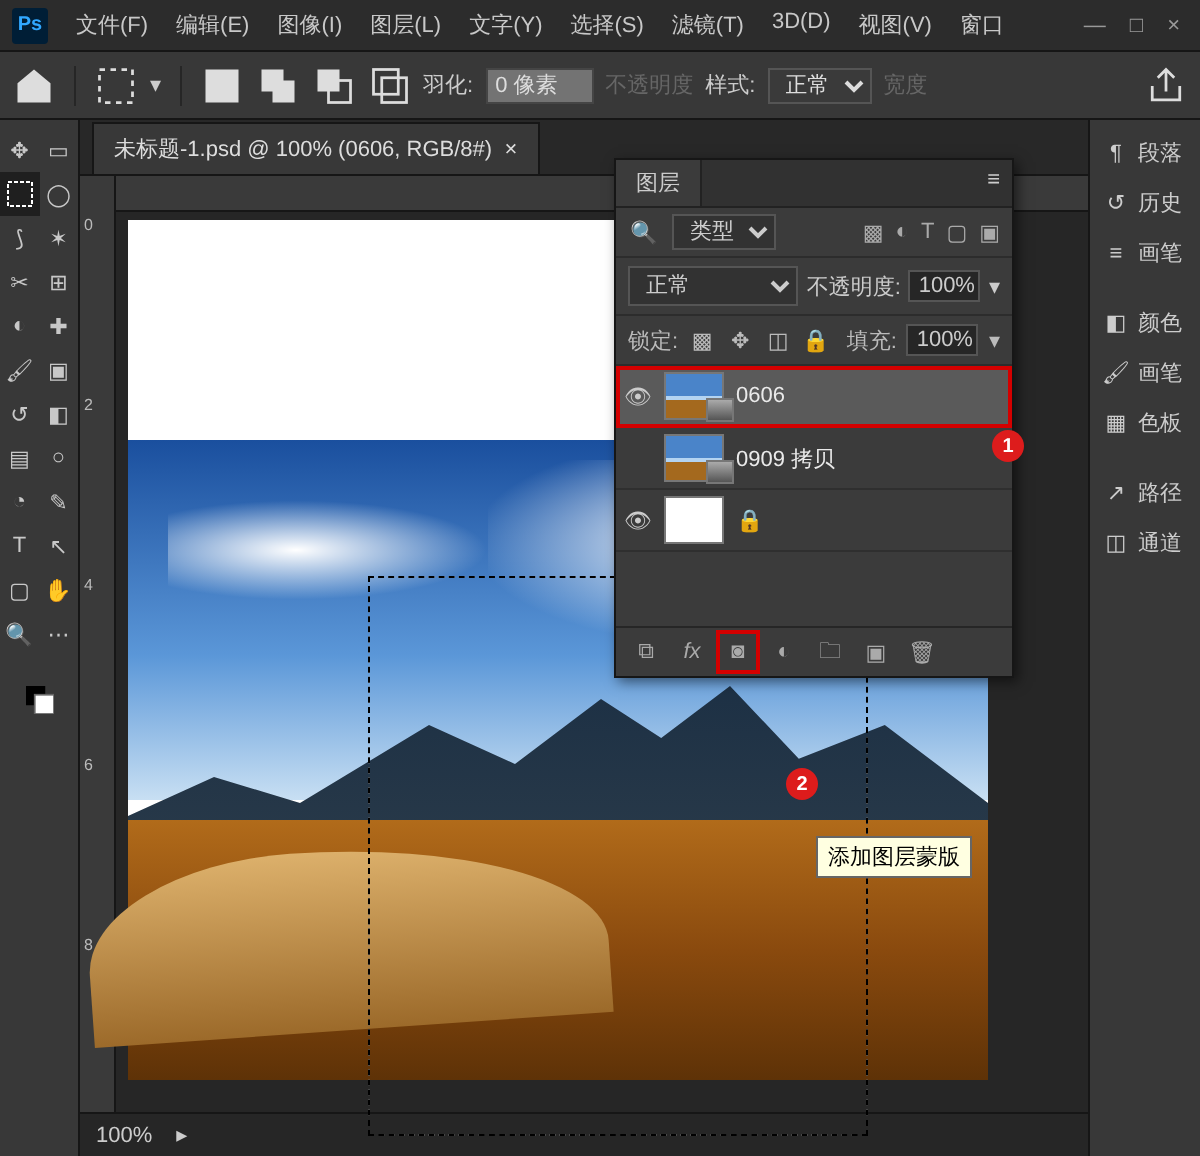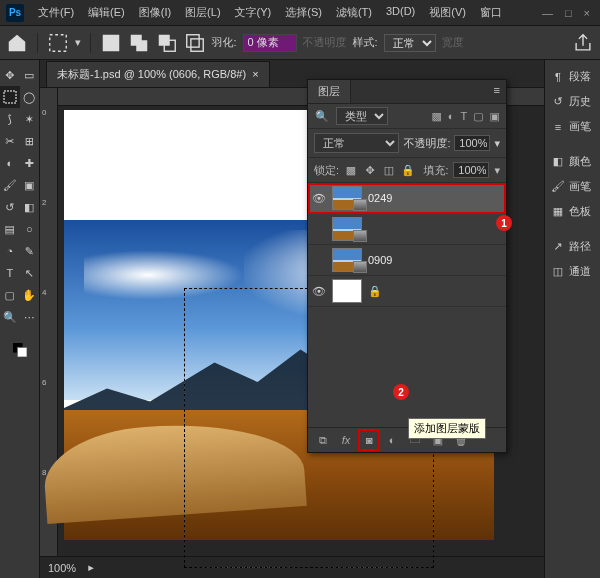--- a/index.html
+++ b/index.html
@@ -6,21 +6,21 @@
 body { background: #1e1e1e; width: 600px; height: 578px; overflow: hidden; color: #c8c8c8; font-size: 11px; }
 .titlebar { height: 26px; background: #2c2c2c; display: flex; align-items: center; padding: 0 6px; border-bottom: 1px solid #161616; }
 .ps-logo { width: 18px; height: 18px; background: #001e36; color: #31a8ff; display:flex; align-items:center; justify-content:center; font-weight:bold; font-size:10px; border-radius:2px; margin-right:8px;}
 .menu { display:flex; gap:2px; flex:1; }
 .menu-item { padding: 8px 6px; cursor:default; }
 .window-controls { display:flex; gap:12px; padding:0 4px; color:#999; }
 .options-bar { height: 34px; background:#383838; display:flex; align-items:center; padding: 0 6px; border-bottom:1px solid #161616; gap:6px; }
 .opt-icon { width:22px; height:22px; display:flex; align-items:center; justify-content:center; color:#ddd; }
 .opt-sep { width:1px; height:20px; background:#262626; margin:0 3px; }
 .opt-label { color:#ccc; font-size:11px; }
-.opt-field { background:#701a75; border:1px solid #454545; color:#ddd; padding:2px 4px; width:54px; font-size:11px; }
+.opt-field { background:#737373; border:1px solid #454545; color:#ddd; padding:2px 4px; width:54px; font-size:11px; }
 .opt-select { background:#3a3a3a; border:1px solid #555; color:#ddd; padding:1px 4px; font-size:11px; }
 .main { display:flex; height: calc(578px - 60px); }
 .toolbar { width: 40px; background:#383838; border-right:1px solid #161616; padding-top:4px; display:flex; flex-direction:column; align-items:center; gap:0; }
 .toolbar .double-col { display:flex; width:100%; }
 .tool { width:20px; height:22px; display:flex; align-items:center; justify-content:center; color:#c8c8c8; position:relative; }
 .tool.active { background:#1f1f1f; }
 .tool svg { width:14px; height:14px; }
 .canvas-area { flex:1; background:#262626; position:relative; overflow:hidden; display:flex; flex-direction:column; }
 .doc-tab-bar { background:#282828; height:28px; display:flex; align-items:flex-end; border-bottom:1px solid #161616; }
 .doc-tab { background:#383838; padding:5px 10px; font-size:11px; border:1px solid #161616; border-bottom:none; color:#ddd; margin-left:6px; }
@@ -35,21 +35,21 @@
 .cloud1 { position:absolute; top:140px; left:20px; width:160px; height:50px; background: radial-gradient(ellipse at 40% 50%, #fff, rgba(255,255,255,0) 70%); }
 .cloud2 { position:absolute; top:120px; left:180px; width:220px; height:90px; background: radial-gradient(ellipse at 55% 45%, #fff, rgba(255,255,255,0.2) 60%, rgba(255,255,255,0) 75%); }
 .mountains { position:absolute; top:220px; left:0; right:0; height:130px; background: linear-gradient(#1b2f44,#2d3d4b); clip-path: polygon(0 60%, 10% 45%, 20% 55%, 35% 25%, 45% 40%, 55% 15%, 62% 30%, 70% 10%, 78% 38%, 88% 25%, 100% 55%, 100% 100%, 0 100%); }
 .foreground { position:absolute; top:300px; left:0; right:0; bottom:0; background: linear-gradient(#b16b1a,#8a4a0e 50%,#5e3207); }
 .rock { position:absolute; top:315px; left:-20px; width:260px; height:90px; background:linear-gradient(#dcb06b,#9c6a2a); border-radius: 40% 60% 10% 10% / 60% 60% 0 0; transform:rotate(-4deg);}
 .marquee { position:absolute; top:178px; left:120px; width:250px; height:280px; border:1px dashed #fff; outline:1px dashed #000; outline-offset:-1px; }
 .status-bar { height:22px; background:#262626; border-top:1px solid #161616; display:flex; align-items:center; padding:0 8px; font-size:11px; color:#ccc; gap:12px; }
 .right-col { width:56px; background:#383838; border-left:1px solid #161616; position:absolute; right:0; top:60px; bottom:0; display:flex; flex-direction:column; padding-top:4px; }
 .right-btn { display:flex; align-items:center; gap:4px; padding:5px 6px; color:#ccc; font-size:11px; }
 .right-btn .ico { width:14px; height:14px; display:inline-flex; align-items:center; justify-content:center; }
-.layers-panel { position:absolute; top:79px; left:307px; width:200px; height:374px; background:#3b3b3b; border:1px solid #161616; box-shadow:2px 2px 6px rgba(0,0,0,0.5); color:#ccc; font-size:11px; }
+.layers-panel { position:absolute; top:79px; left:307px; width:200px; height:260px; background:#3b3b3b; border:1px solid #161616; box-shadow:2px 2px 6px rgba(0,0,0,0.5); color:#ccc; font-size:11px; }
 .lp-tab-row { display:flex; background:#313131; border-bottom:1px solid #222; }
 .lp-tab { padding:4px 10px; background:#3b3b3b; border-right:1px solid #222; }
 .lp-menu-ico { margin-left:auto; padding:4px 6px; }
 .lp-row { display:flex; align-items:center; padding:3px 6px; gap:6px; border-bottom:1px solid #2c2c2c; }
 .lp-search { width:16px; height:16px; display:inline-flex; align-items:center; justify-content:center; }
 .lp-filter-select { background:#323232; border:1px solid #555; color:#ccc; padding:1px 4px; font-size:11px; }
 .lp-icons-row { margin-left:auto; display:flex; gap:6px; color:#aaa; }
 .lp-blend-row { display:flex; align-items:center; padding:4px 6px; gap:4px; border-bottom:1px solid #2c2c2c; }
 .lp-select-wide { flex:1; background:#323232; border:1px solid #555; color:#ccc; padding:2px 4px; font-size:11px; }
 .lp-field-sm { background:#262626; border:1px solid #555; color:#ccc; padding:1px 2px; width:36px; font-size:11px; text-align:right; }
@@ -316,36 +316,29 @@
     <span>▾</span>
   </div>
 
   <div class="layers-list">
     <div class="layer selected">
       <span class="eye">👁</span>
       <div class="thumb">
           <div class="mini-sky"></div>
           <div class="sub-thumb"></div>
         </div>
-      <span class="layer-name">0249</span>
+      <span class="layer-name">0606</span>
     </div>
     <div class="layer">
       <span class="eye"></span>
       <div class="thumb">
           <div class="mini-sky"></div>
           <div class="sub-thumb"></div>
         </div>
-    </div>
-    <div class="layer">
-      <span class="eye"></span>
-      <div class="thumb">
-          <div class="mini-sky"></div>
-          <div class="sub-thumb"></div>
-        </div>
-      <span class="layer-name">0909</span>
+      <span class="layer-name">0909 拷贝</span>
     </div>
     <div class="layer">
       <span class="eye">👁</span>
       <div class="thumb bg"></div>
       <span style="color:#aaa">🔒</span>
     </div>
   </div>
 
   <div class="lp-bottom">
     <span class="bico">⧉</span>

